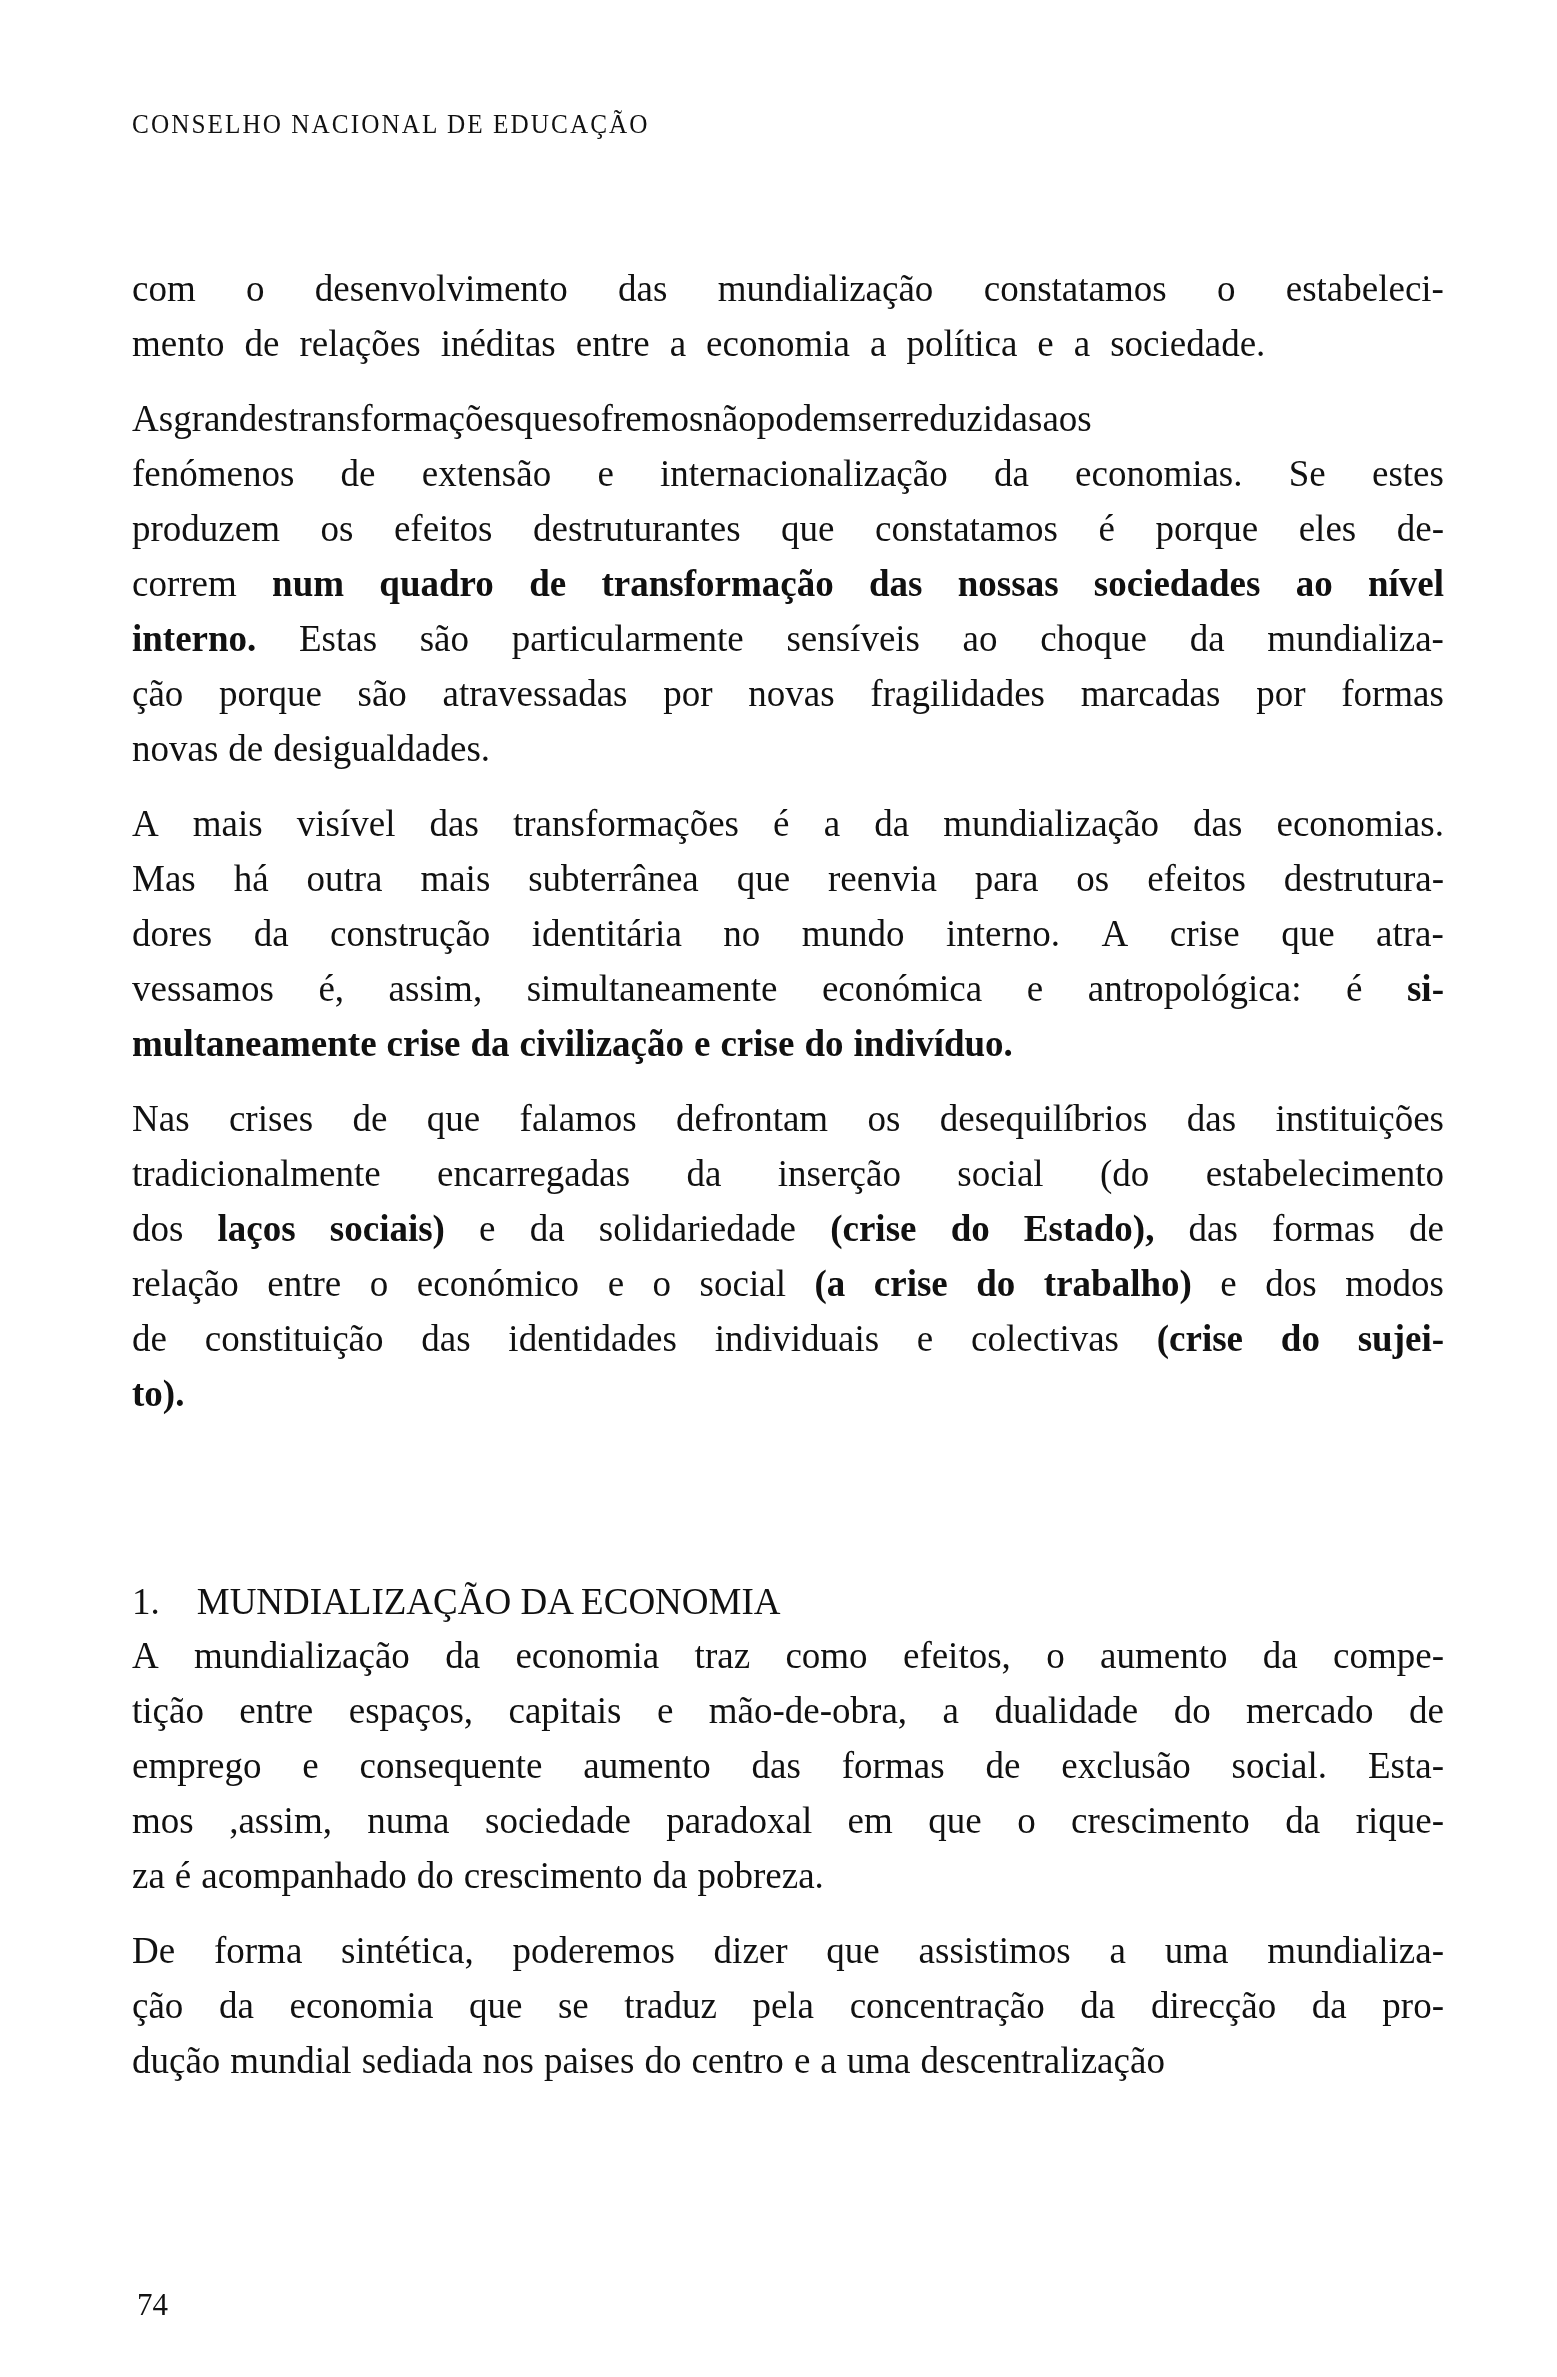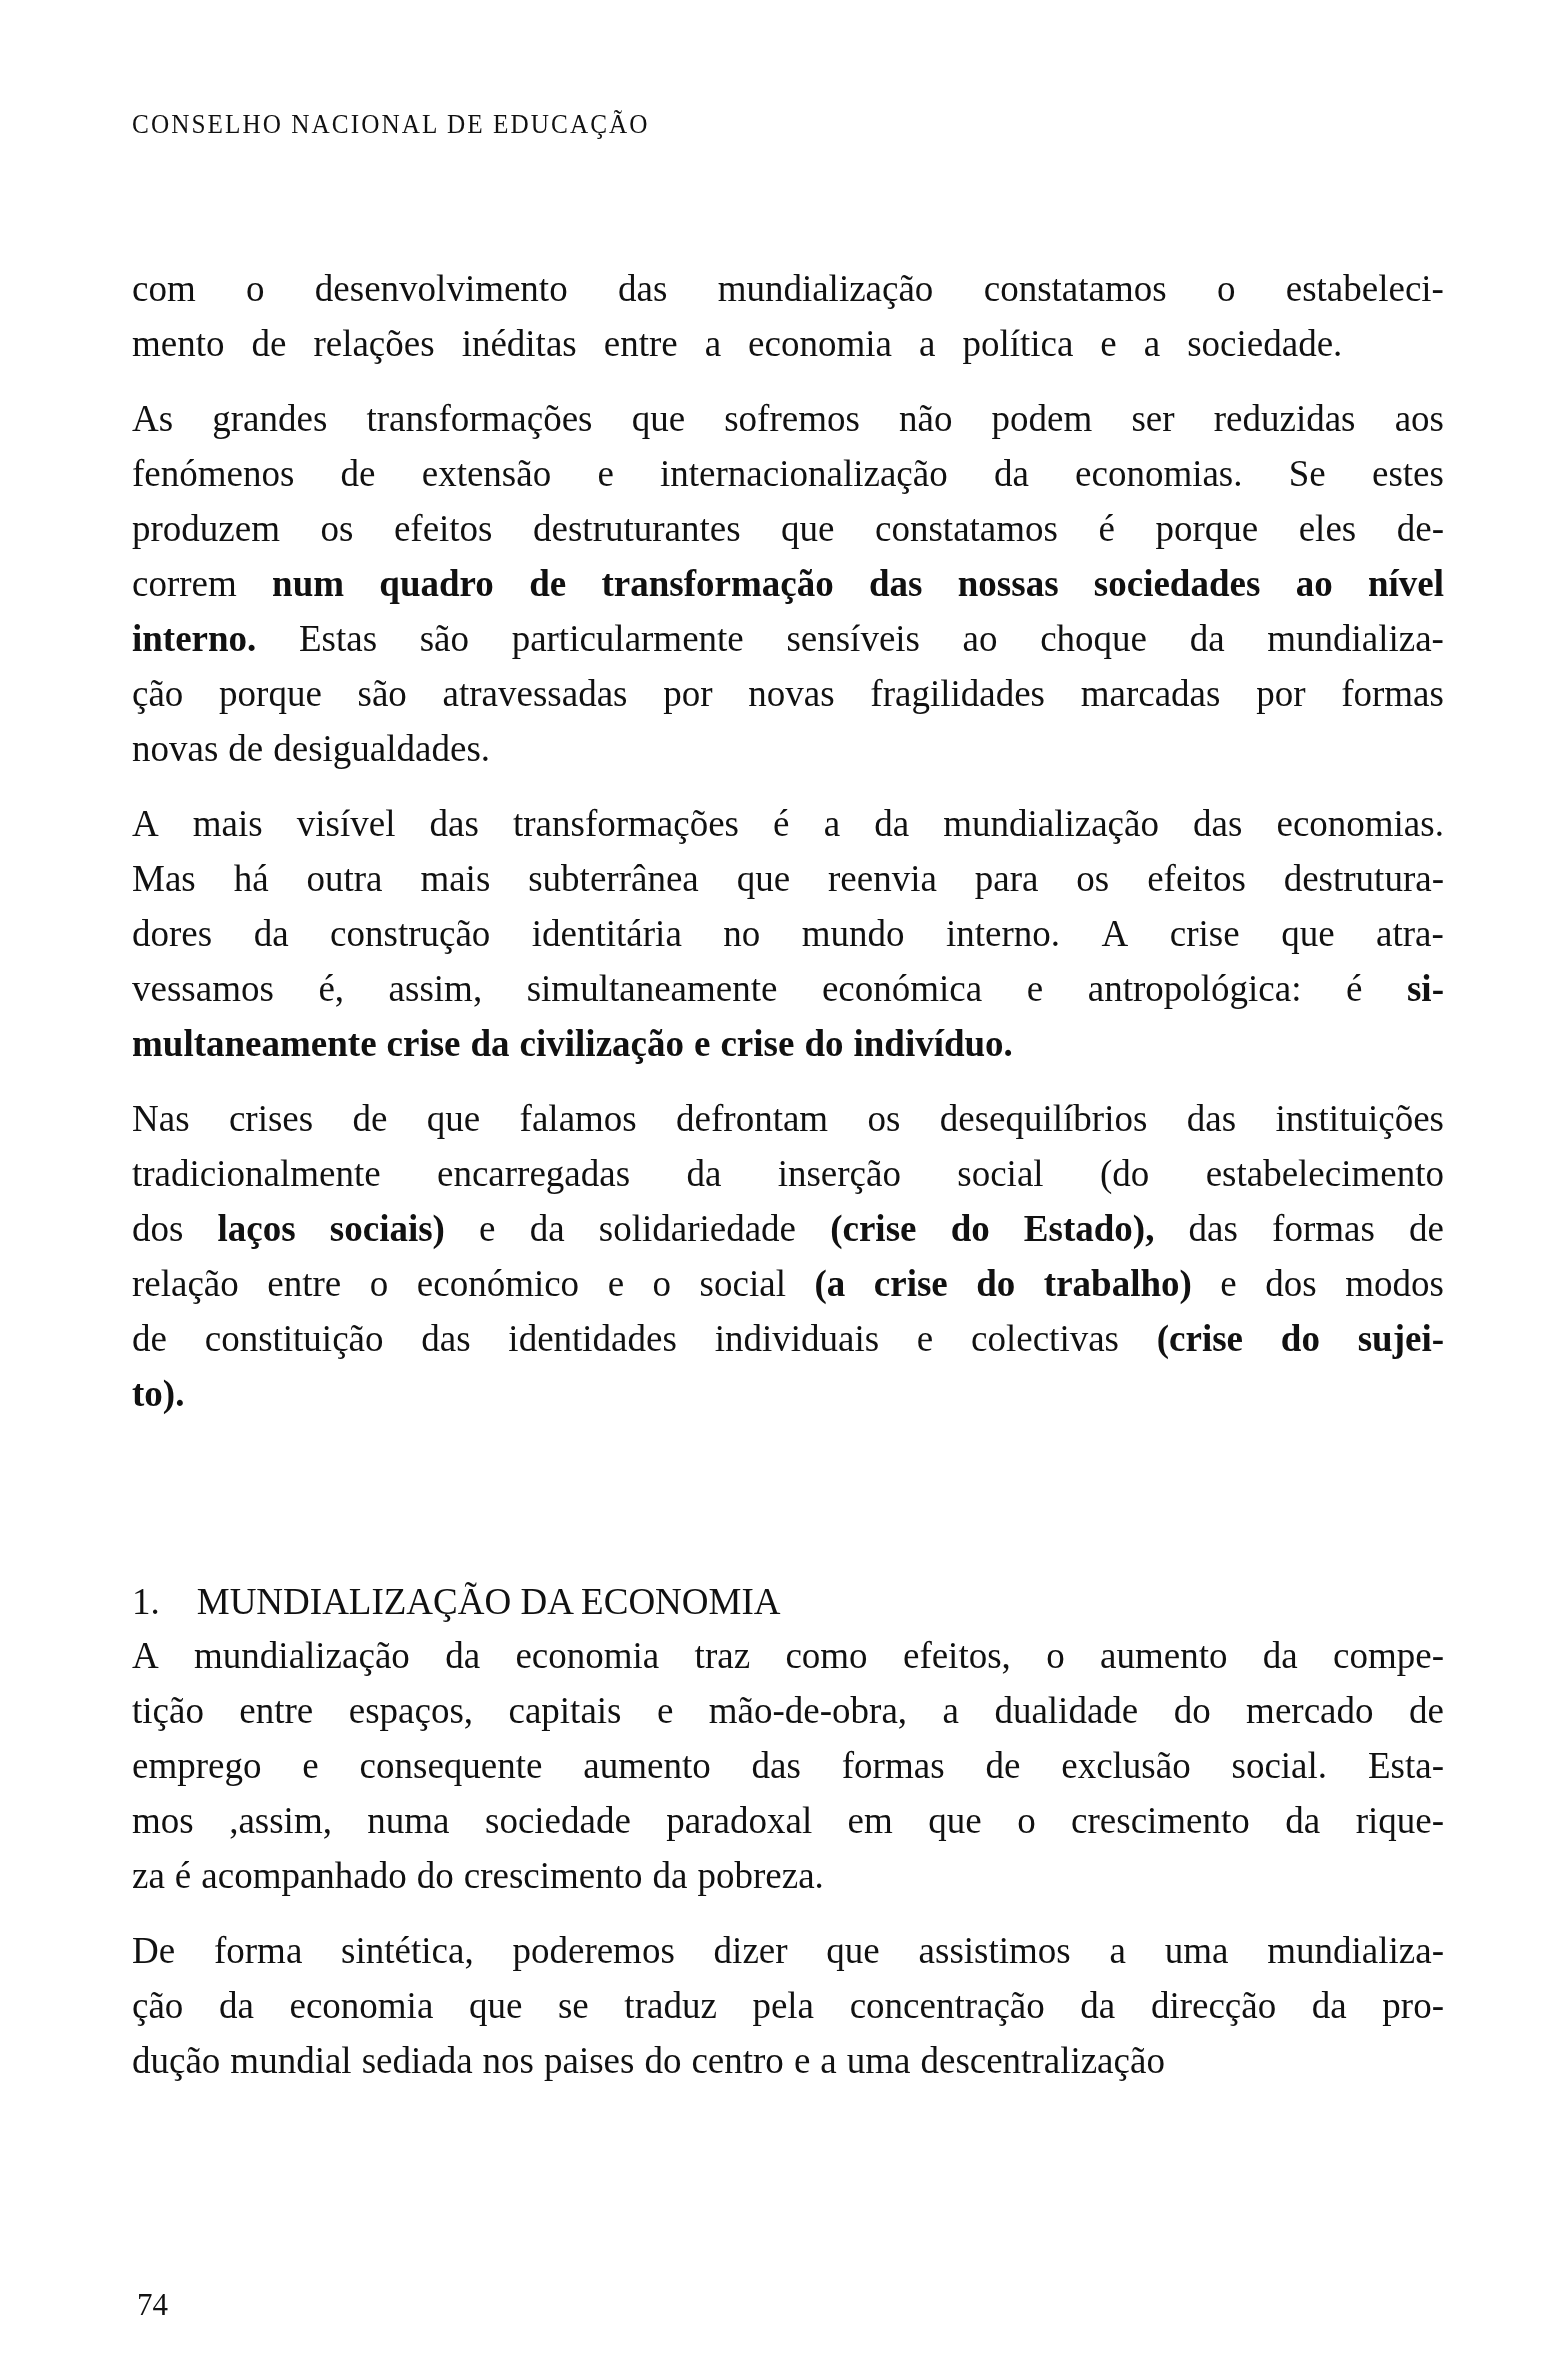--- a/index.html
+++ b/index.html
@@ -27,37 +27,37 @@
       <div style="height: 55px; white-space: nowrap; display: flex; align-items: baseline; justify-content: space-between;">
         <span><span>com</span></span>
         <span><span>o</span></span>
         <span><span>desenvolvimento</span></span>
         <span><span>das</span></span>
         <span><span>mundialização</span></span>
         <span><span>constatamos</span></span>
         <span><span>o</span></span>
         <span><span>estabeleci-</span></span>
       </div>
-      <div style="height: 55px; white-space: nowrap; display: flex; align-items: flex-end; justify-content: flex-start; gap: 27px;">
+      <div style="height: 55px; white-space: nowrap; display: flex; align-items: flex-end; justify-content: flex-start; gap: 20px;">
         <span><span>mento</span></span>
         <span><span>de</span></span>
         <span><span>relações</span></span>
         <span><span>inéditas</span></span>
         <span><span>entre</span></span>
         <span><span>a</span></span>
         <span><span>economia</span></span>
         <span><span>a</span></span>
         <span><span>política</span></span>
         <span><span>e</span></span>
         <span><span>a</span></span>
         <span><span>sociedade.</span></span>
       </div>
     </div>
     <div class="para">
-      <div style="height: 55px; white-space: nowrap; display: flex; align-items: baseline; justify-content: space-between;">
+      <div style="height: 55px; white-space: nowrap; display: flex; align-items: baseline; justify-content: flex-start;">
         <span><span>As</span></span>
         <span><span>grandes</span></span>
         <span><span>transformações</span></span>
         <span><span>que</span></span>
         <span><span>sofremos</span></span>
         <span><span>não</span></span>
         <span><span>podem</span></span>
         <span><span>ser</span></span>
         <span><span>reduzidas</span></span>
         <span><span>aos</span></span>

